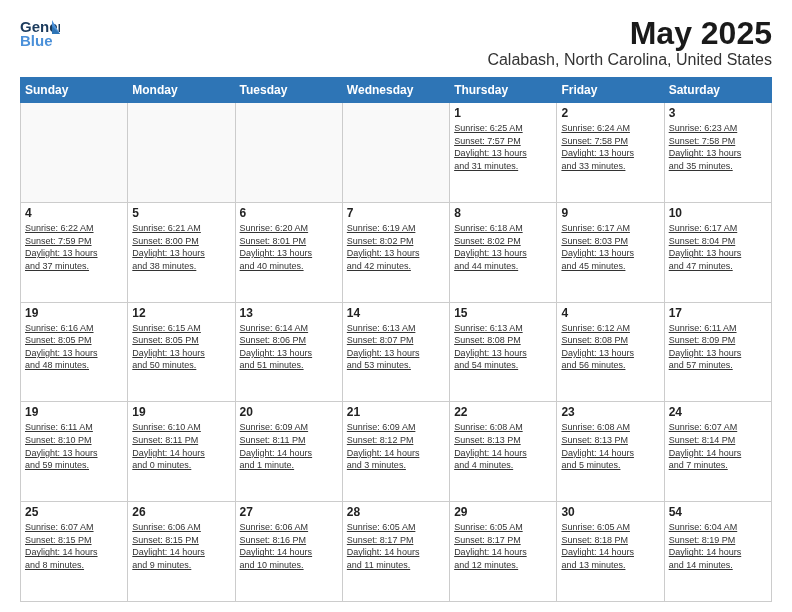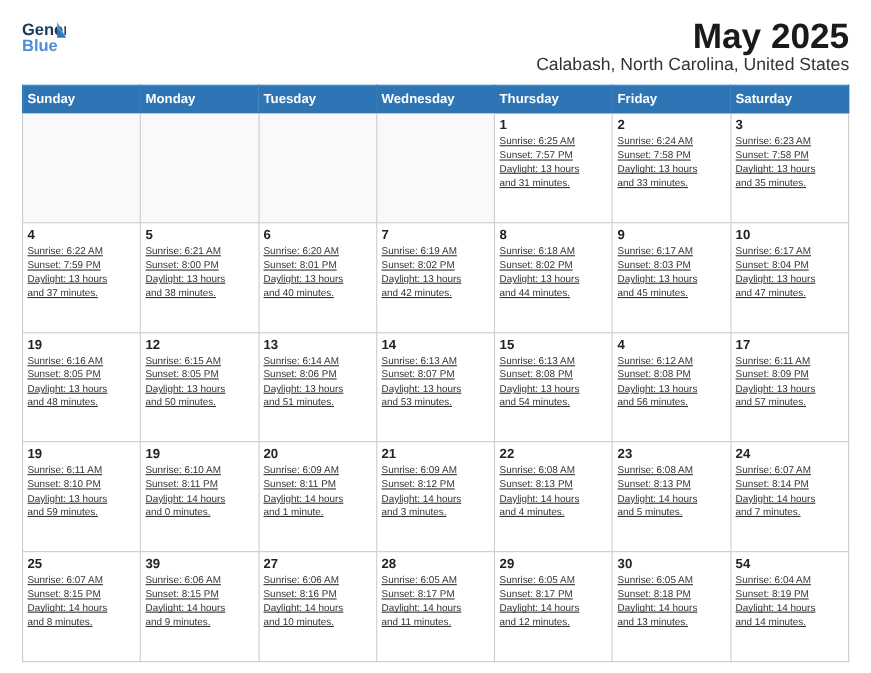--- a/index.html
+++ b/index.html
@@ -233,21 +233,21 @@
             <span class="day-num">24</span>
             <div class="day-info">Sunrise: 6:07 AM<br>Sunset: 8:14 PM<br>Daylight: 14 hours<br>and 7 minutes.</div>
           </td>
         </tr>
         <tr>
           <td>
             <span class="day-num">25</span>
             <div class="day-info">Sunrise: 6:07 AM<br>Sunset: 8:15 PM<br>Daylight: 14 hours<br>and 8 minutes.</div>
           </td>
           <td>
-            <span class="day-num">39</span>
+            <span class="day-num">26</span>
             <div class="day-info">Sunrise: 6:06 AM<br>Sunset: 8:15 PM<br>Daylight: 14 hours<br>and 9 minutes.</div>
           </td>
           <td>
             <span class="day-num">27</span>
             <div class="day-info">Sunrise: 6:06 AM<br>Sunset: 8:16 PM<br>Daylight: 14 hours<br>and 10 minutes.</div>
           </td>
           <td>
             <span class="day-num">28</span>
             <div class="day-info">Sunrise: 6:05 AM<br>Sunset: 8:17 PM<br>Daylight: 14 hours<br>and 11 minutes.</div>
           </td>

